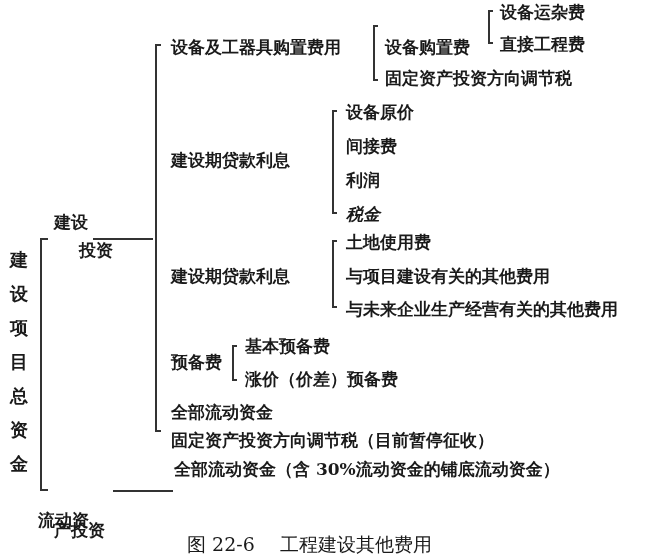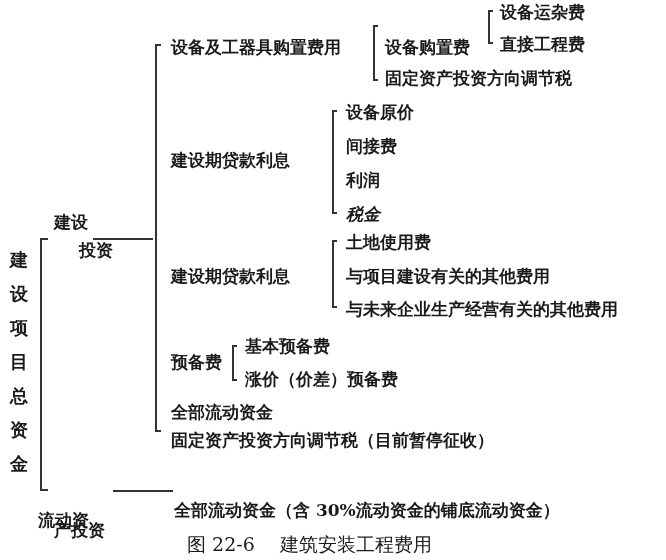--- a/index.html
+++ b/index.html
@@ -85,16 +85,16 @@
 <div class="t" style="left:245px;top:336px;">基本预备费</div>
 <div class="t" style="left:245px;top:369px;">涨价（价差）预备费</div>
 
 <div class="t" style="left:171px;top:402px;">全部流动资金</div>
 
 <div class="t" style="left:171px;top:430px;">固定资产投资方向调节税（目前暂停征收）</div>
 
 <div class="t" style="left:38px;top:467px;margin-top:43px;">流动资</div>
 <div class="t" style="left:54px;top:520px;">产投资</div>
 <div class="line" style="left:113px;top:490px;width:60px;height:2px;"></div>
-<div class="t" style="left:174px;top:500px;">全部流动资金（含 30%流动资金的铺底流动资金）</div>
+<div class="t" style="left:174px;top:459px;">全部流动资金（含 30%流动资金的铺底流动资金）</div>
 
 <div class="cap" style="left:187px;top:533px;">图 22-6</div>
-<div class="cap" style="left:280px;top:533px;">建筑安装工程费用</div>
+<div class="cap" style="left:280px;top:533px;">工程建设其他费用</div>
 
 </body></html>

